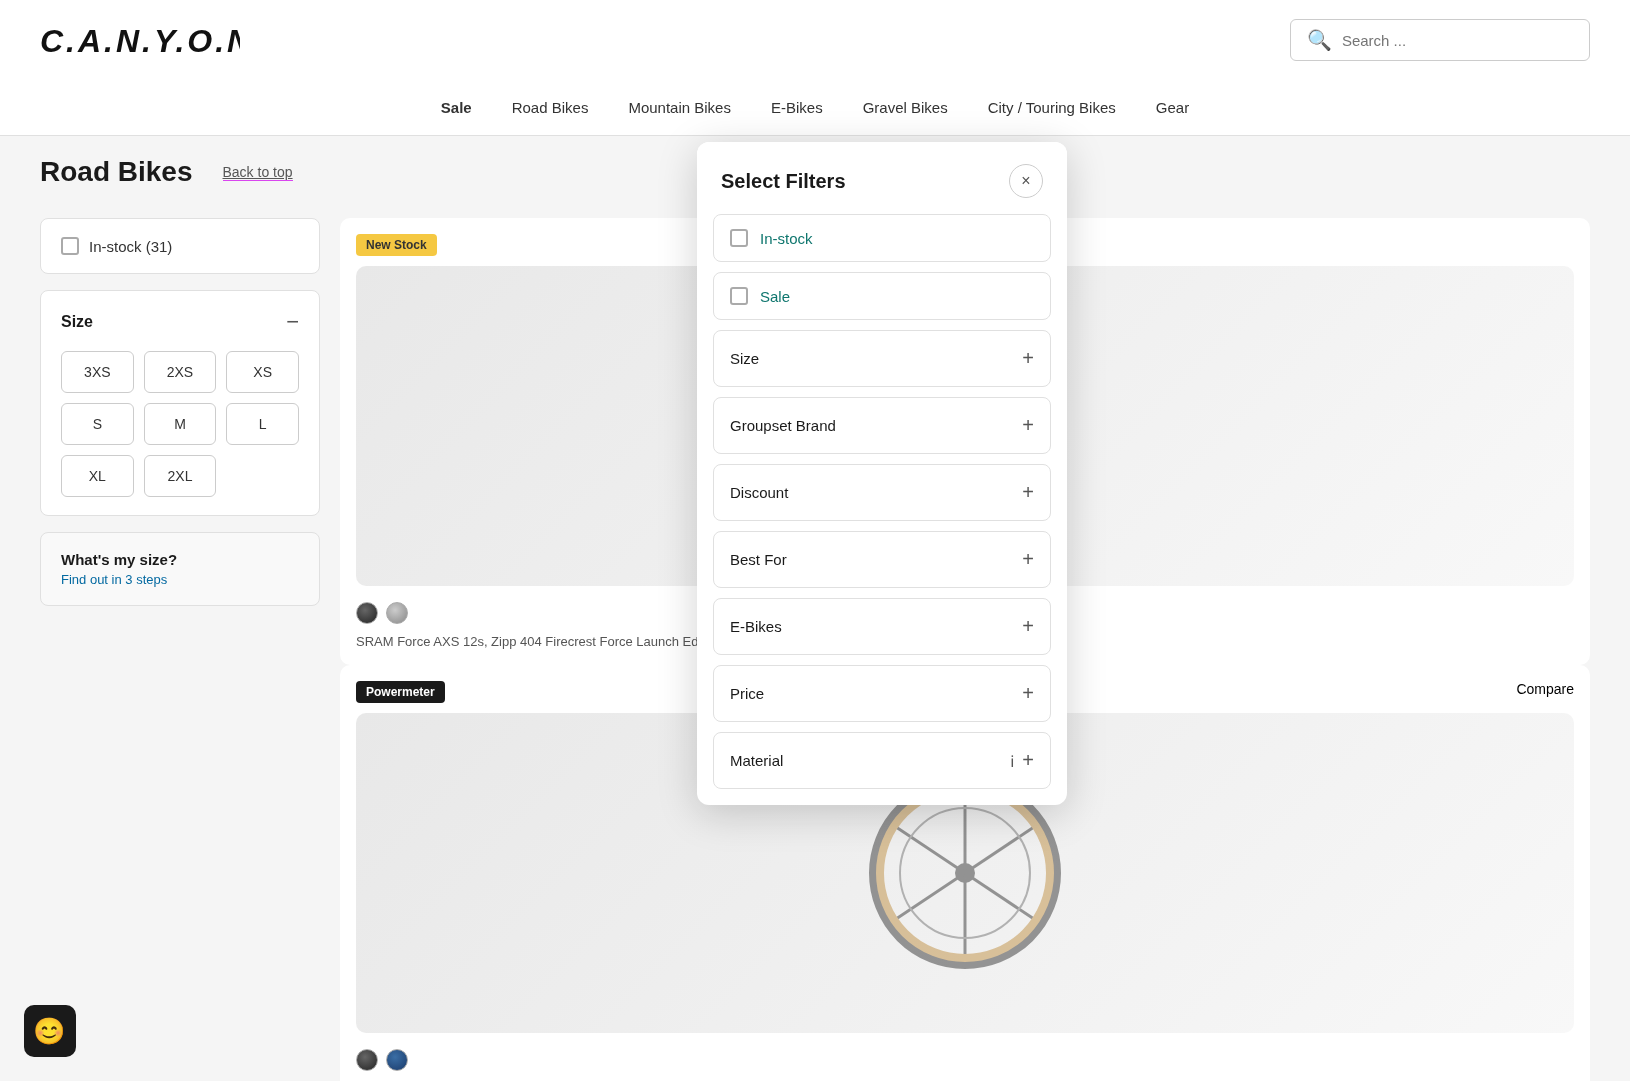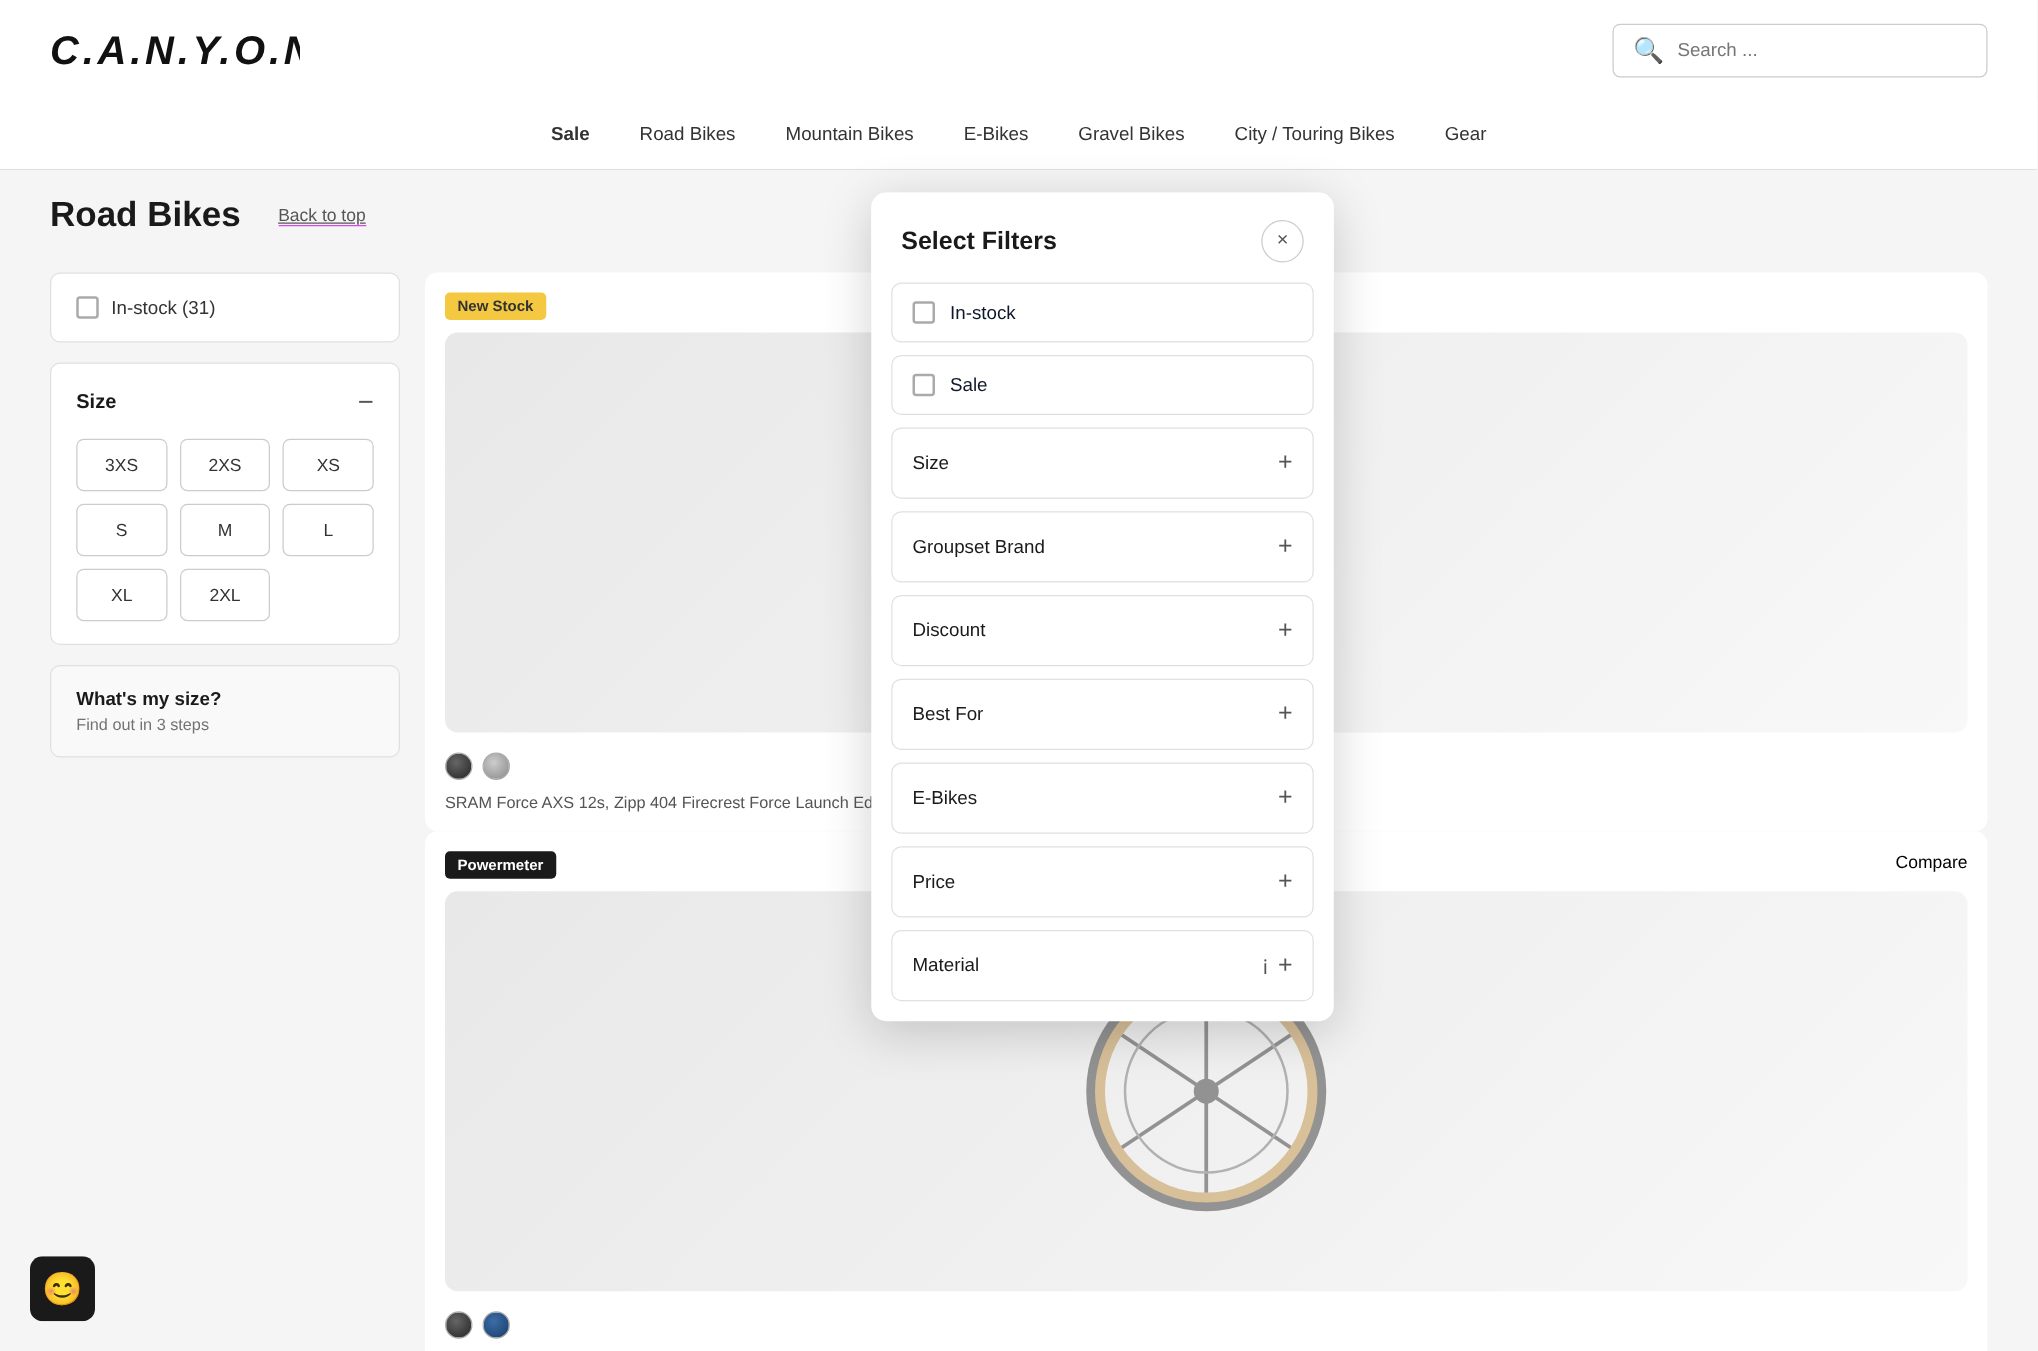--- a/index.html
+++ b/index.html
@@ -32,35 +32,35 @@
     .checkbox { width: 18px; height: 18px; border: 2px solid #aaa; border-radius: 3px; background: #fff; flex-shrink: 0; cursor: pointer; }
     .size-section { background: #fff; border: 1px solid #e0e0e0; border-radius: 8px; padding: 18px 20px; margin-bottom: 16px; }
     .size-header { display: flex; justify-content: space-between; align-items: center; margin-bottom: 16px; }
     .size-label { font-size: 16px; font-weight: 600; }
     .size-minus { font-size: 22px; color: #555; cursor: pointer; }
     .size-grid { display: grid; grid-template-columns: repeat(3, 1fr); gap: 10px; }
     .size-btn { border: 1px solid #ccc; border-radius: 6px; padding: 12px 0; text-align: center; font-size: 14px; cursor: pointer; background: #fff; color: #333; }
 
     .what-size { background: #f9f9f9; border: 1px solid #e0e0e0; border-radius: 8px; padding: 18px 20px; margin-bottom: 16px; }
     .what-size-title { font-size: 15px; font-weight: 600; margin-bottom: 4px; }
-    .what-size-sub { font-size: 13px; color: #737373; }
+    .what-size-sub { font-size: 13px; color: #0369a1; }
 
     
     .products { flex: 1; position: relative; }
     .product-badge-new { background: #f5c842; color: #333; font-size: 12px; font-weight: 600; padding: 4px 10px; border-radius: 4px; display: inline-block; }
     .product-badge-power { background: #1a1a1a; color: #fff; font-size: 12px; font-weight: 600; padding: 4px 10px; border-radius: 4px; display: inline-block; }
     .product-img-placeholder { height: 320px; background: linear-gradient(135deg, #e8e8e8 0%, #f8f8f8 100%); display: flex; align-items: center; justify-content: center; position: relative; border-radius: 10px; overflow: hidden; }
     .wheel-svg { opacity: 0.6; }
-    .filter-modal { position: absolute; top: 154px; left: 697px; width: 370px; background: #fff; border-radius: 12px; box-shadow: 0 8px 40px rgba(0,0,0,0.18); z-index: 200; padding: 0; overflow: hidden; }
+    .filter-modal { position: absolute; top: 142px; left: 697px; width: 370px; background: #fff; border-radius: 12px; box-shadow: 0 8px 40px rgba(0,0,0,0.18); z-index: 200; padding: 0; overflow: hidden; }
     .modal-header { display: flex; justify-content: space-between; align-items: center; padding: 22px 24px 16px; background: #fff; }
     .modal-title { font-size: 20px; font-weight: 700; }
     .modal-close { width: 34px; height: 34px; border: 1.5px solid #ccc; border-radius: 50%; display: flex; align-items: center; justify-content: center; cursor: pointer; font-size: 16px; color: #555; background: #fff; }
     .modal-body { padding: 0 16px 16px; display: flex; flex-direction: column; gap: 10px; }
     .filter-check-item { border: 1px solid #e0e0e0; border-radius: 8px; padding: 14px 16px; display: flex; align-items: center; gap: 12px; background: #fff; cursor: pointer; }
-    .filter-check-label { font-size: 15px; color: #0f172a; }
+    .filter-check-label { font-size: 15px; color: #0f766e; }
     .filter-expand-item { border: 1px solid #e0e0e0; border-radius: 8px; padding: 16px 16px; display: flex; align-items: center; justify-content: space-between; background: #fff; cursor: pointer; }
     .filter-expand-label { font-size: 15px; font-weight: 500; color: #1a1a1a; }
     .plus-icon { font-size: 20px; color: #555; }
 
     
     .product-footer { margin-top: 16px; }
     .product-colors { display: flex; gap: 8px; margin-bottom: 10px; }
     .color-dot { width: 22px; height: 22px; border-radius: 50%; cursor: pointer; }
     .color-dot-dark { background: radial-gradient(circle at 40% 35%, #666, #222); border: 1px solid #aaa; }
     .color-dot-light { background: radial-gradient(circle at 40% 35%, #ccc, #888); border: 1px solid #aaa; }

